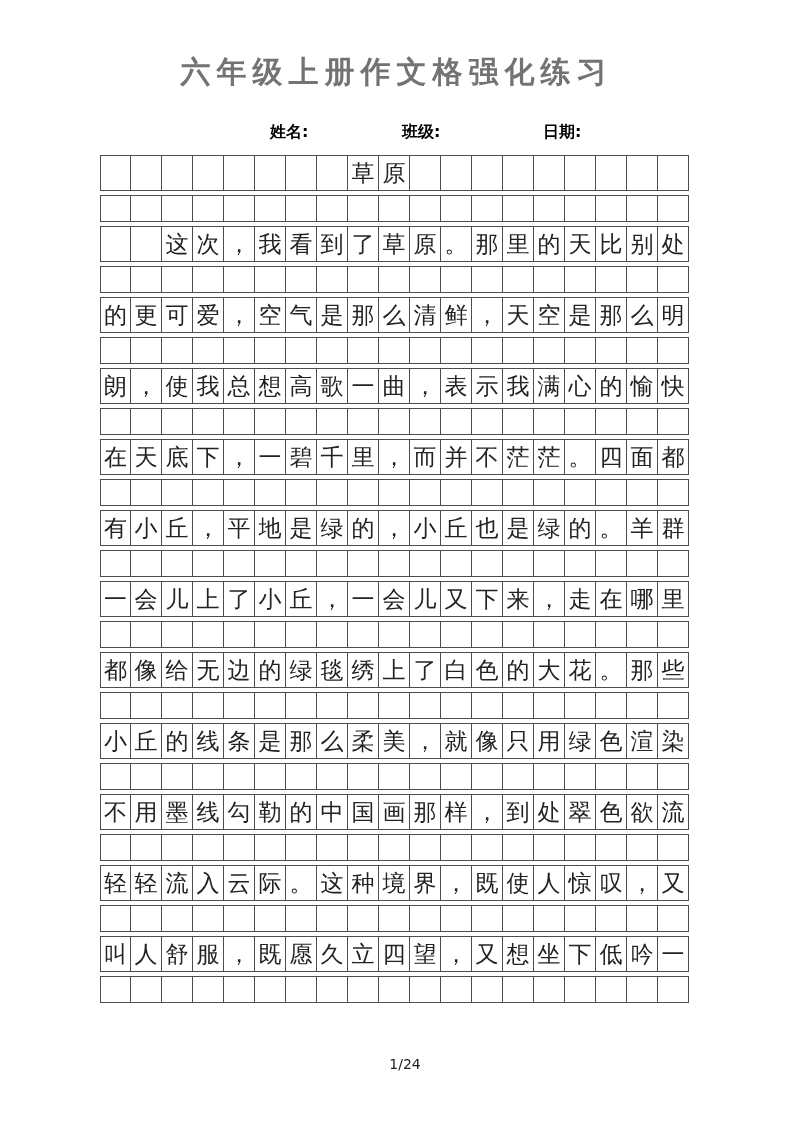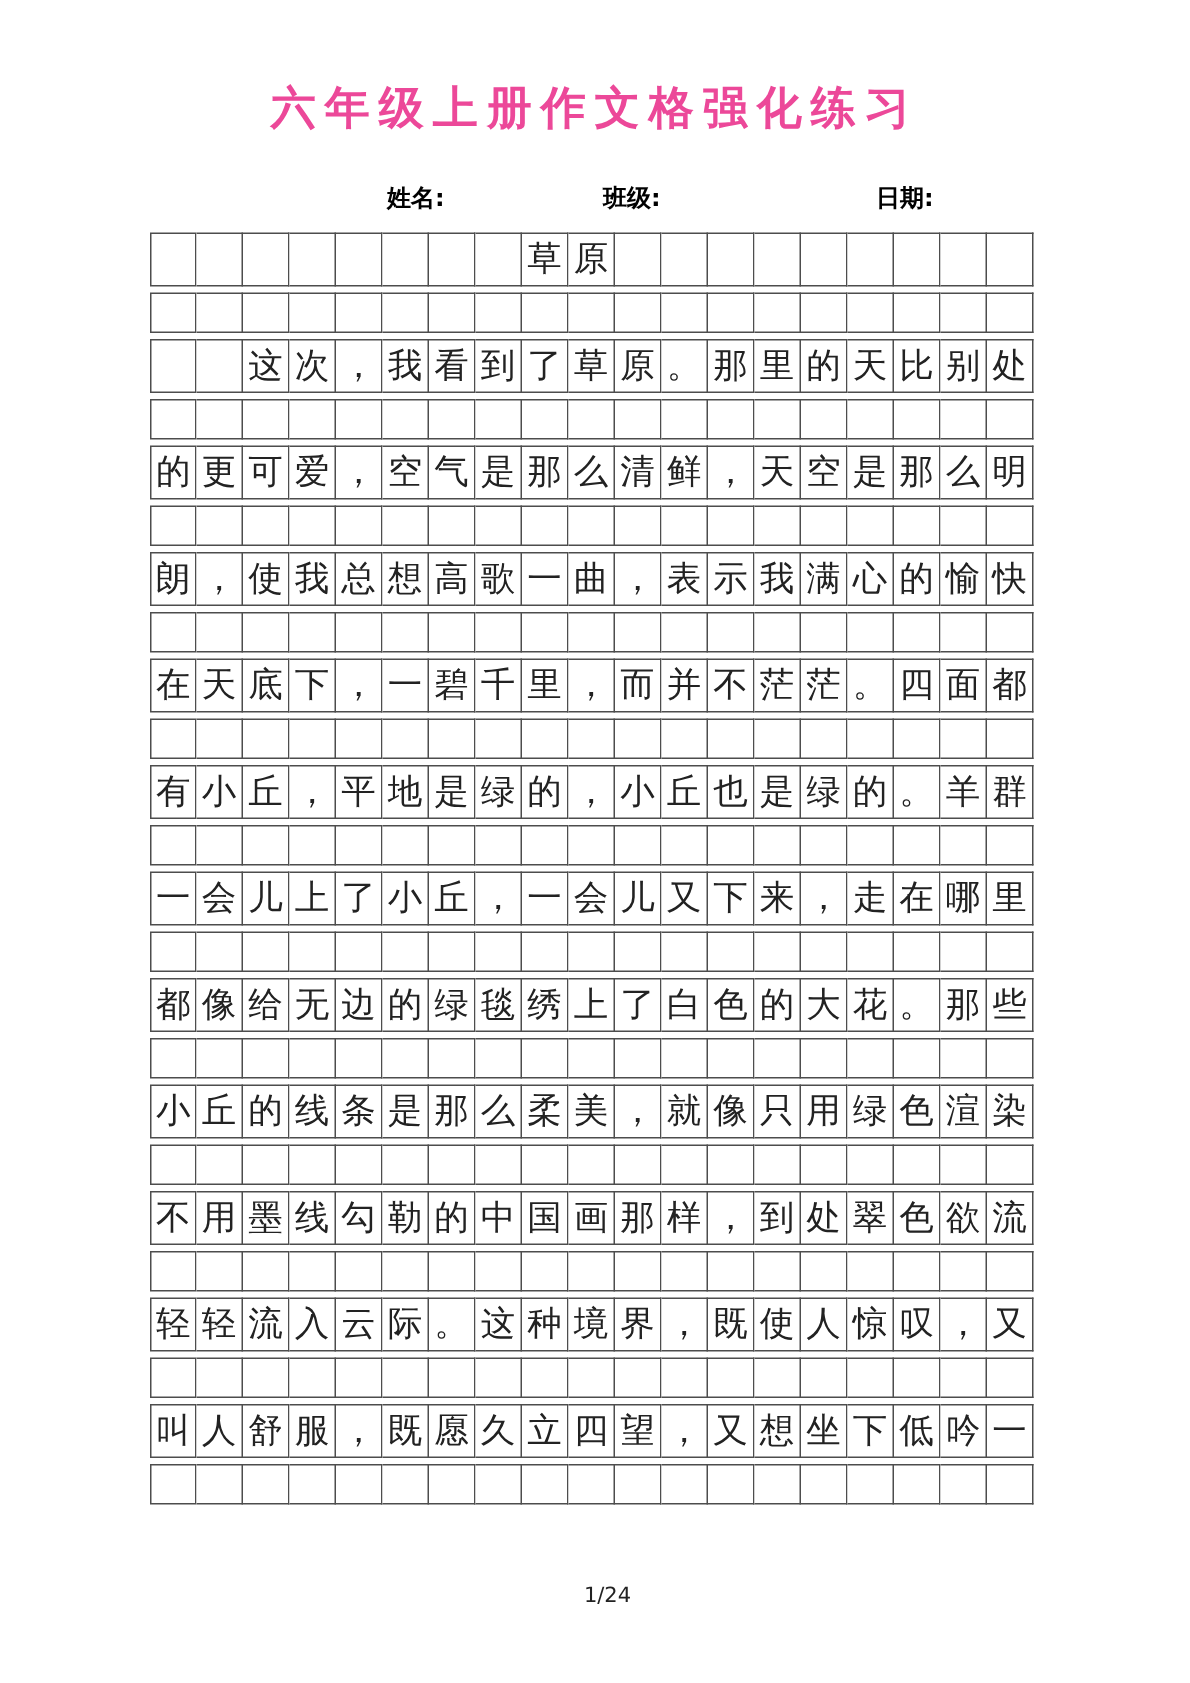--- a/index.html
+++ b/index.html
@@ -9,32 +9,32 @@
     font-family:"DejaVu Sans", sans-serif;
     position:relative;
     overflow:hidden;
   }
   .page { position:absolute; inset:0; background:#ffffff; }
 
   .title {
     position:absolute; top:52px; left:0; width:100%;
     text-align:center;
     font-size:30px; font-weight:bold; letter-spacing:6px;
-    color:#ec4899;
+    color:#737373;
     font-family:"DejaVu Serif", serif;
   }
 
   .header-row {
     position:absolute; top:122px; left:0; width:100%;
     font-size:16px; font-weight:bold; color:#000000;
   }
   .hlabel { position:absolute; white-space:nowrap; }
-  .hlabel.name { left:258px; }
+  .hlabel.name { left:270px; }
   .hlabel.cls  { left:402px; }
-  .hlabel.date { left:584px; }
+  .hlabel.date { left:543px; }
 
   .grid { position:absolute; top:155px; left:100px; width:589px; }
   .row { display:flex; margin-bottom:4px; }
   .cell {
     width:31px;
     border:1px solid #4d4d4d;
     text-align:center;
     overflow:hidden;
     background:#ffffff;
   }

